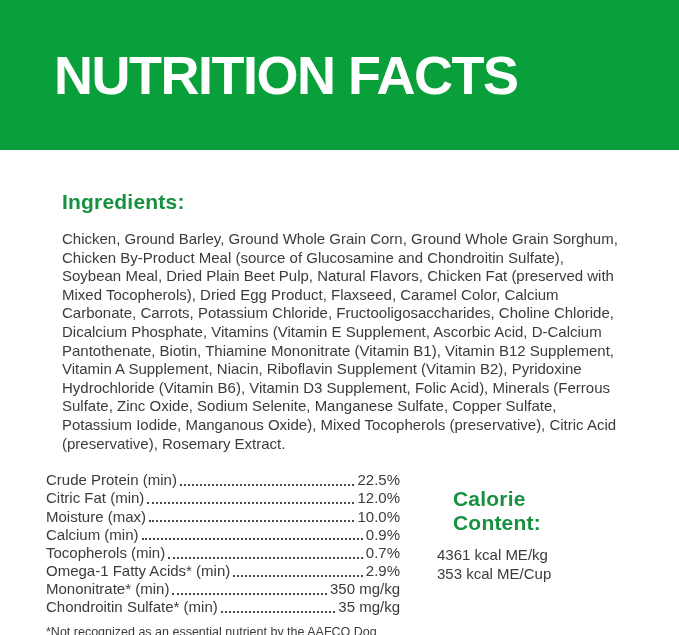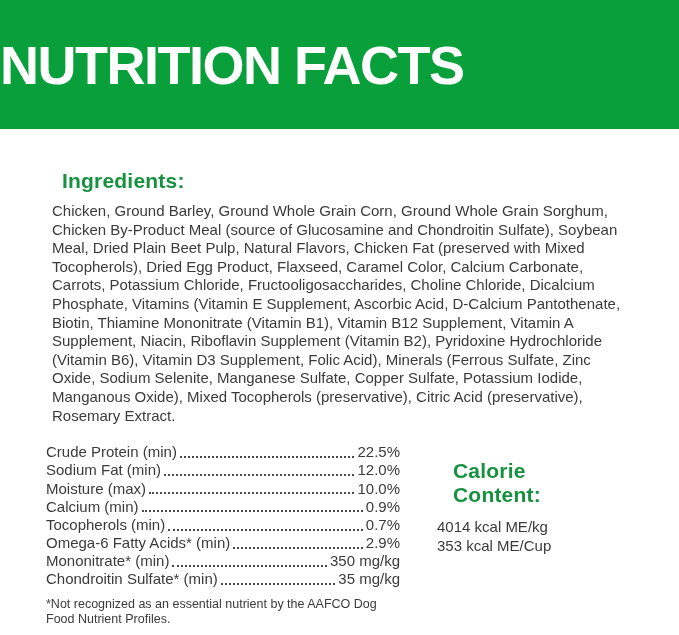--- a/index.html
+++ b/index.html
@@ -9,24 +9,25 @@
   }
   body {
     width: 679px;
     height: 635px;
     overflow: hidden;
     font-family: "Liberation Sans", "DejaVu Sans", sans-serif;
     color: #3b3b3b;
     position: relative;
   }
   .banner {
-    height: 129px;
+    height: 150px;
     background: #09a03c;
     display: flex;
     align-items: center;
+    padding-left: 54px;
     box-sizing: border-box;
   }
   .banner-title {
     color: #ffffff;
     font-size: 54px;
     font-weight: 900;
     letter-spacing: -1.5px;
     line-height: 1;
     white-space: nowrap;
   }
@@ -42,21 +43,21 @@
     margin: 16px;
   }
   .ingredients-heading {
     padding-top: 24px;
     margin-bottom: 9px;
   }
   .ingredients-text {
     font-size: 15px;
     line-height: 18.6px;
     max-width: 588px;
-    margin: 6px;
+    margin: 16px;
     color: #3b3b3b;
   }
   .columns {
     display: flex;
     margin-top: 18px;
   }
   .col-left {
     width: 354px;
     flex: 0 0 354px;
   }
@@ -114,59 +115,59 @@
 
     <div class="col-left">
 
       <div class="ga-table">
         <div class="ga-row">
           <span class="ga-label">Crude Protein (min)</span>
           <span class="ga-leader"></span>
           <span class="ga-value">22.5%</span>
         </div>
         <div class="ga-row">
-          <span class="ga-label">Sodium Fat (min)</span>
+          <span class="ga-label">Citric Fat (min)</span>
           <span class="ga-leader"></span>
           <span class="ga-value">12.0%</span>
         </div>
         <div class="ga-row">
           <span class="ga-label">Moisture (max)</span>
           <span class="ga-leader"></span>
           <span class="ga-value">10.0%</span>
         </div>
         <div class="ga-row">
           <span class="ga-label">Calcium (min)</span>
           <span class="ga-leader"></span>
           <span class="ga-value">0.9%</span>
         </div>
         <div class="ga-row">
           <span class="ga-label">Tocopherols (min)</span>
           <span class="ga-leader"></span>
           <span class="ga-value">0.7%</span>
         </div>
         <div class="ga-row">
-          <span class="ga-label">Omega-6 Fatty Acids* (min)</span>
+          <span class="ga-label">Omega-1 Fatty Acids* (min)</span>
           <span class="ga-leader"></span>
           <span class="ga-value">2.9%</span>
         </div>
         <div class="ga-row">
           <span class="ga-label">Mononitrate* (min)</span>
           <span class="ga-leader"></span>
           <span class="ga-value">350 mg/kg</span>
         </div>
         <div class="ga-row">
           <span class="ga-label">Chondroitin Sulfate* (min)</span>
           <span class="ga-leader"></span>
           <span class="ga-value">35 mg/kg</span>
         </div>
       </div>
 
       <div class="footnote">*Not recognized as an essential nutrient by the AAFCO Dog Food Nutrient Profiles.</div>
     </div>
 
     <div class="col-right">
       <h2 class="section-heading col-heading">Calorie Content:</h2>
-      <div class="calorie-line">4014 kcal ME/kg</div>
+      <div class="calorie-line">4361 kcal ME/kg</div>
       <div class="calorie-line">353 kcal ME/Cup</div>
     </div>
 
   </div>
 </div>
 
 </body></html>

